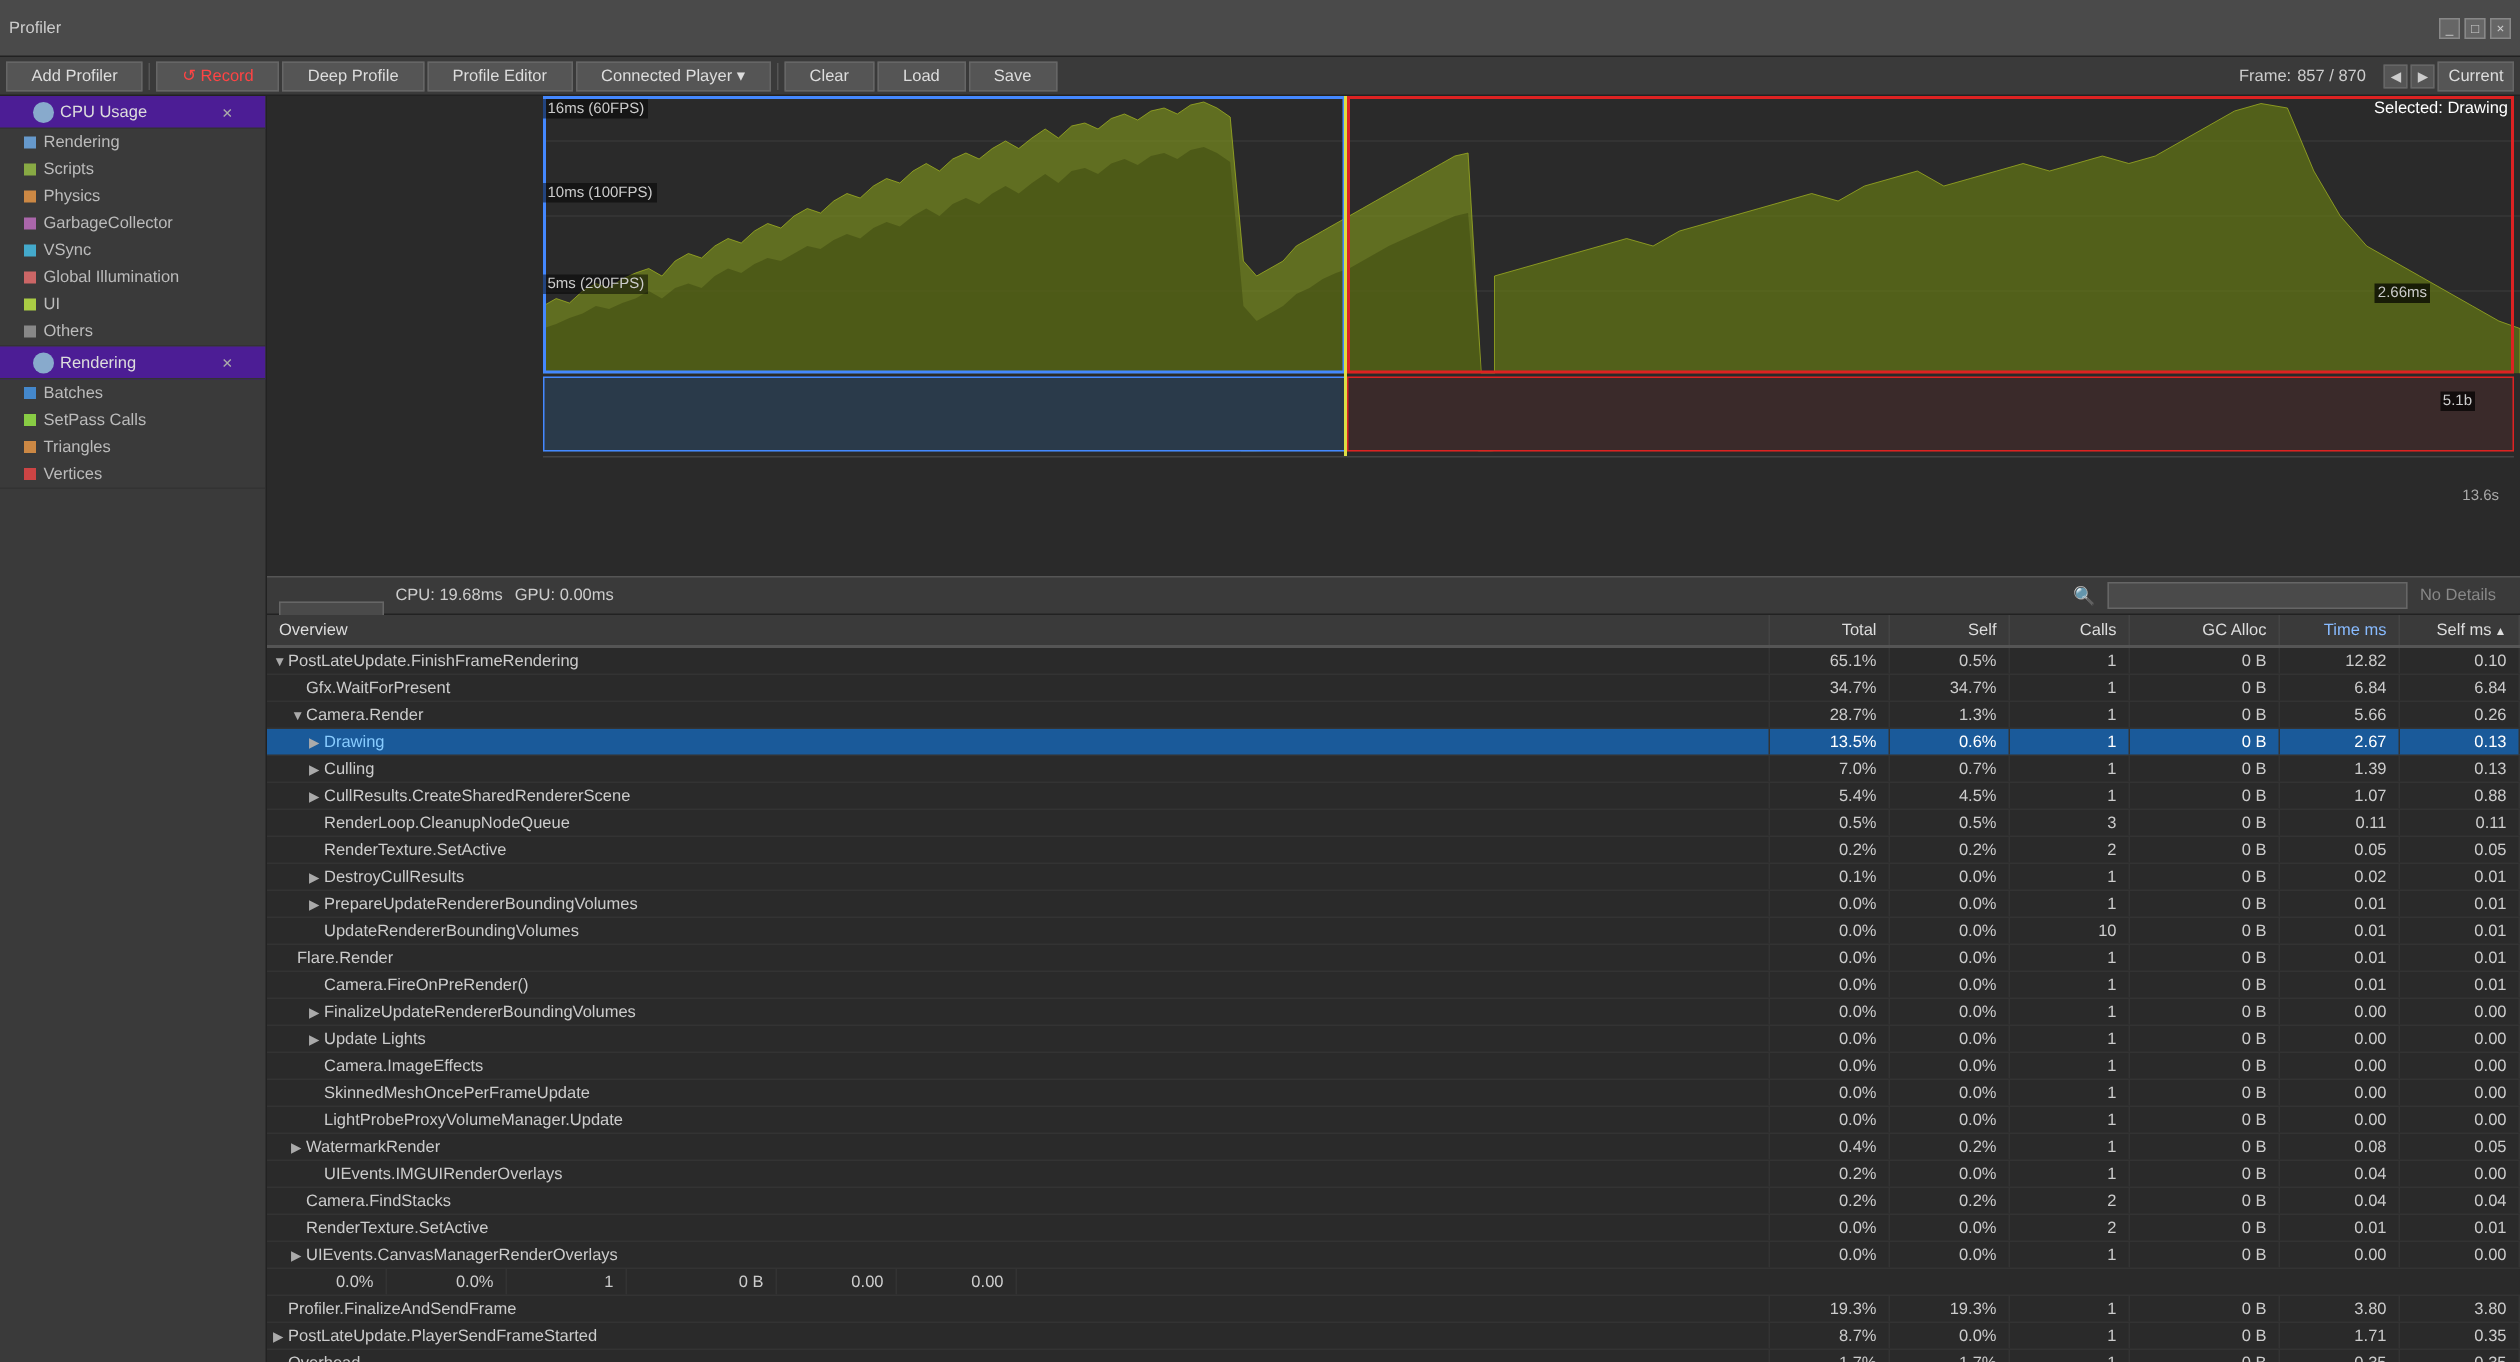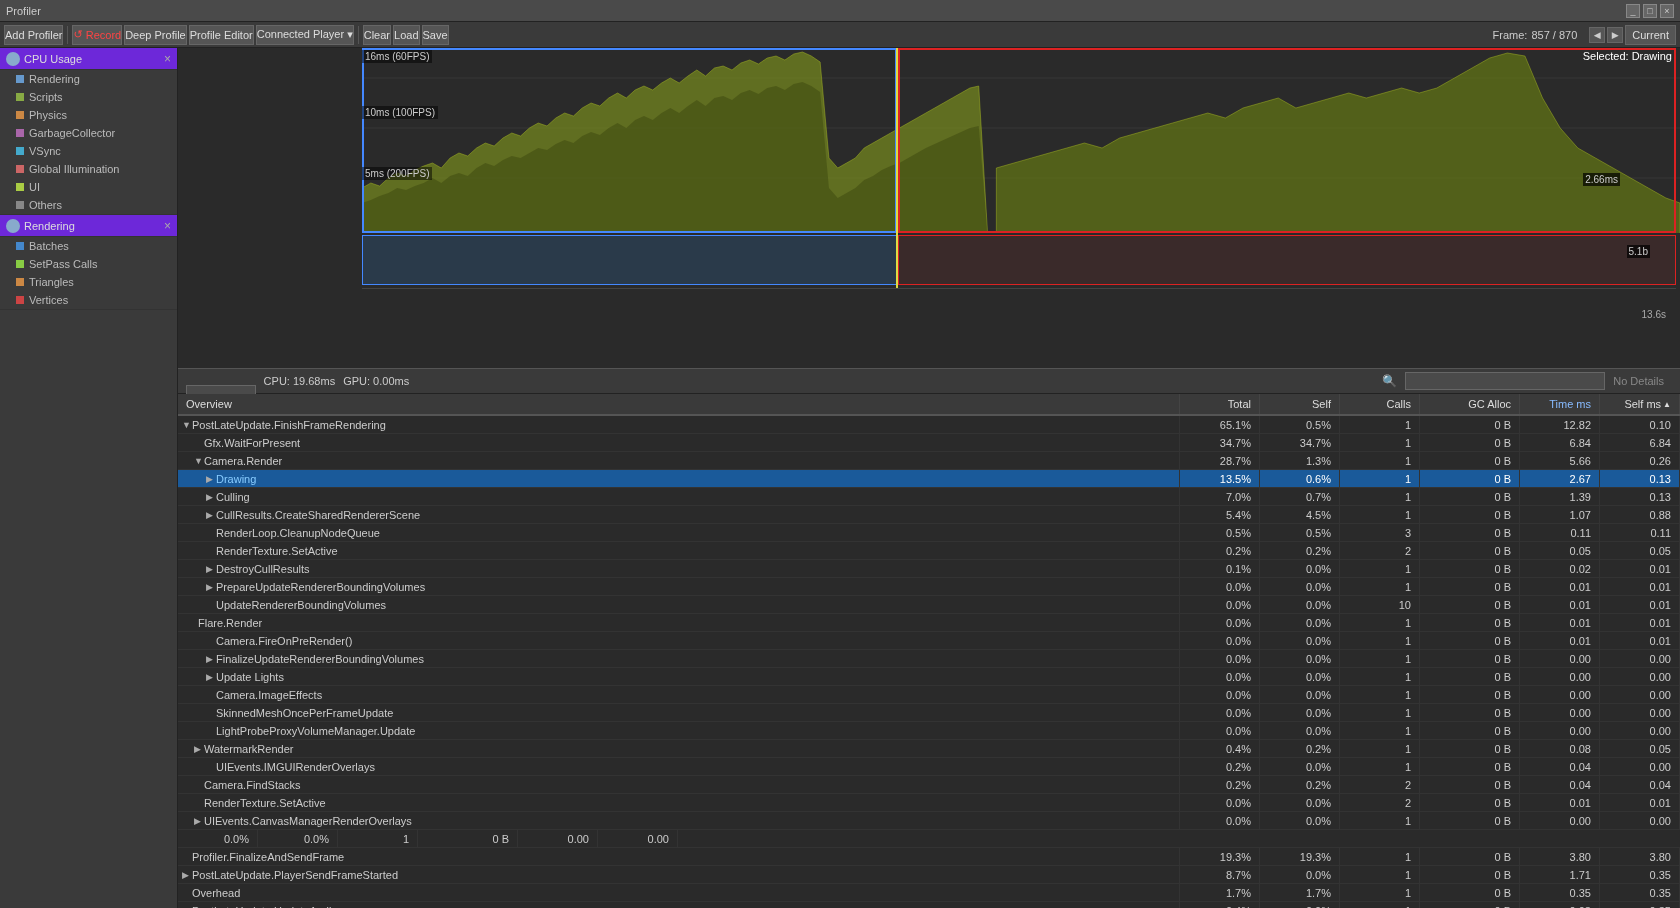--- a/index.html
+++ b/index.html
@@ -8,21 +8,21 @@
       font-size: 11px;
       background: #3c3c3c;
       color: #ddd;
       width: 1680px;
       height: 908px;
       overflow: hidden;
     }
 
     
     .title-bar {
-      height: 22px;
+      height: 38px;
       background: #4a4a4a;
       display: flex;
       align-items: center;
       padding: 0 6px;
       border-bottom: 1px solid #222;
     }
     .title-bar-text {
       font-size: 11px;
       color: #ccc;
     }
@@ -46,21 +46,21 @@
       height: 26px;
       background: #3a3a3a;
       display: flex;
       align-items: center;
       padding: 0 4px;
       border-bottom: 1px solid #222;
       gap: 2px;
     }
     .toolbar-btn {
       height: 20px;
-      padding: 0 0;
+      padding: 0 16px;
       background: #555;
       border: 1px solid #666;
       color: #ddd;
       font-size: 11px;
       cursor: pointer;
       display: flex;
       align-items: center;
       gap: 3px;
     }
     .toolbar-btn.active { color: #ff4444; }
@@ -110,22 +110,22 @@
     }
 
     .sidebar-section {
       border-bottom: 1px solid #333;
     }
 
     .sidebar-header {
       height: 22px;
       display: flex;
       align-items: center;
-      padding: 0 6px;
-      background: #6d28d9;
+      padding: 0 22px;
+      background: #4c1d95;
       font-size: 11px;
       color: #ddd;
       border-bottom: 1px solid #333;
     }
     .sidebar-header-icon {
       width: 14px; height: 14px;
       margin-right: 4px;
       border-radius: 50%;
       background: #88aacc;
       display: inline-block;

